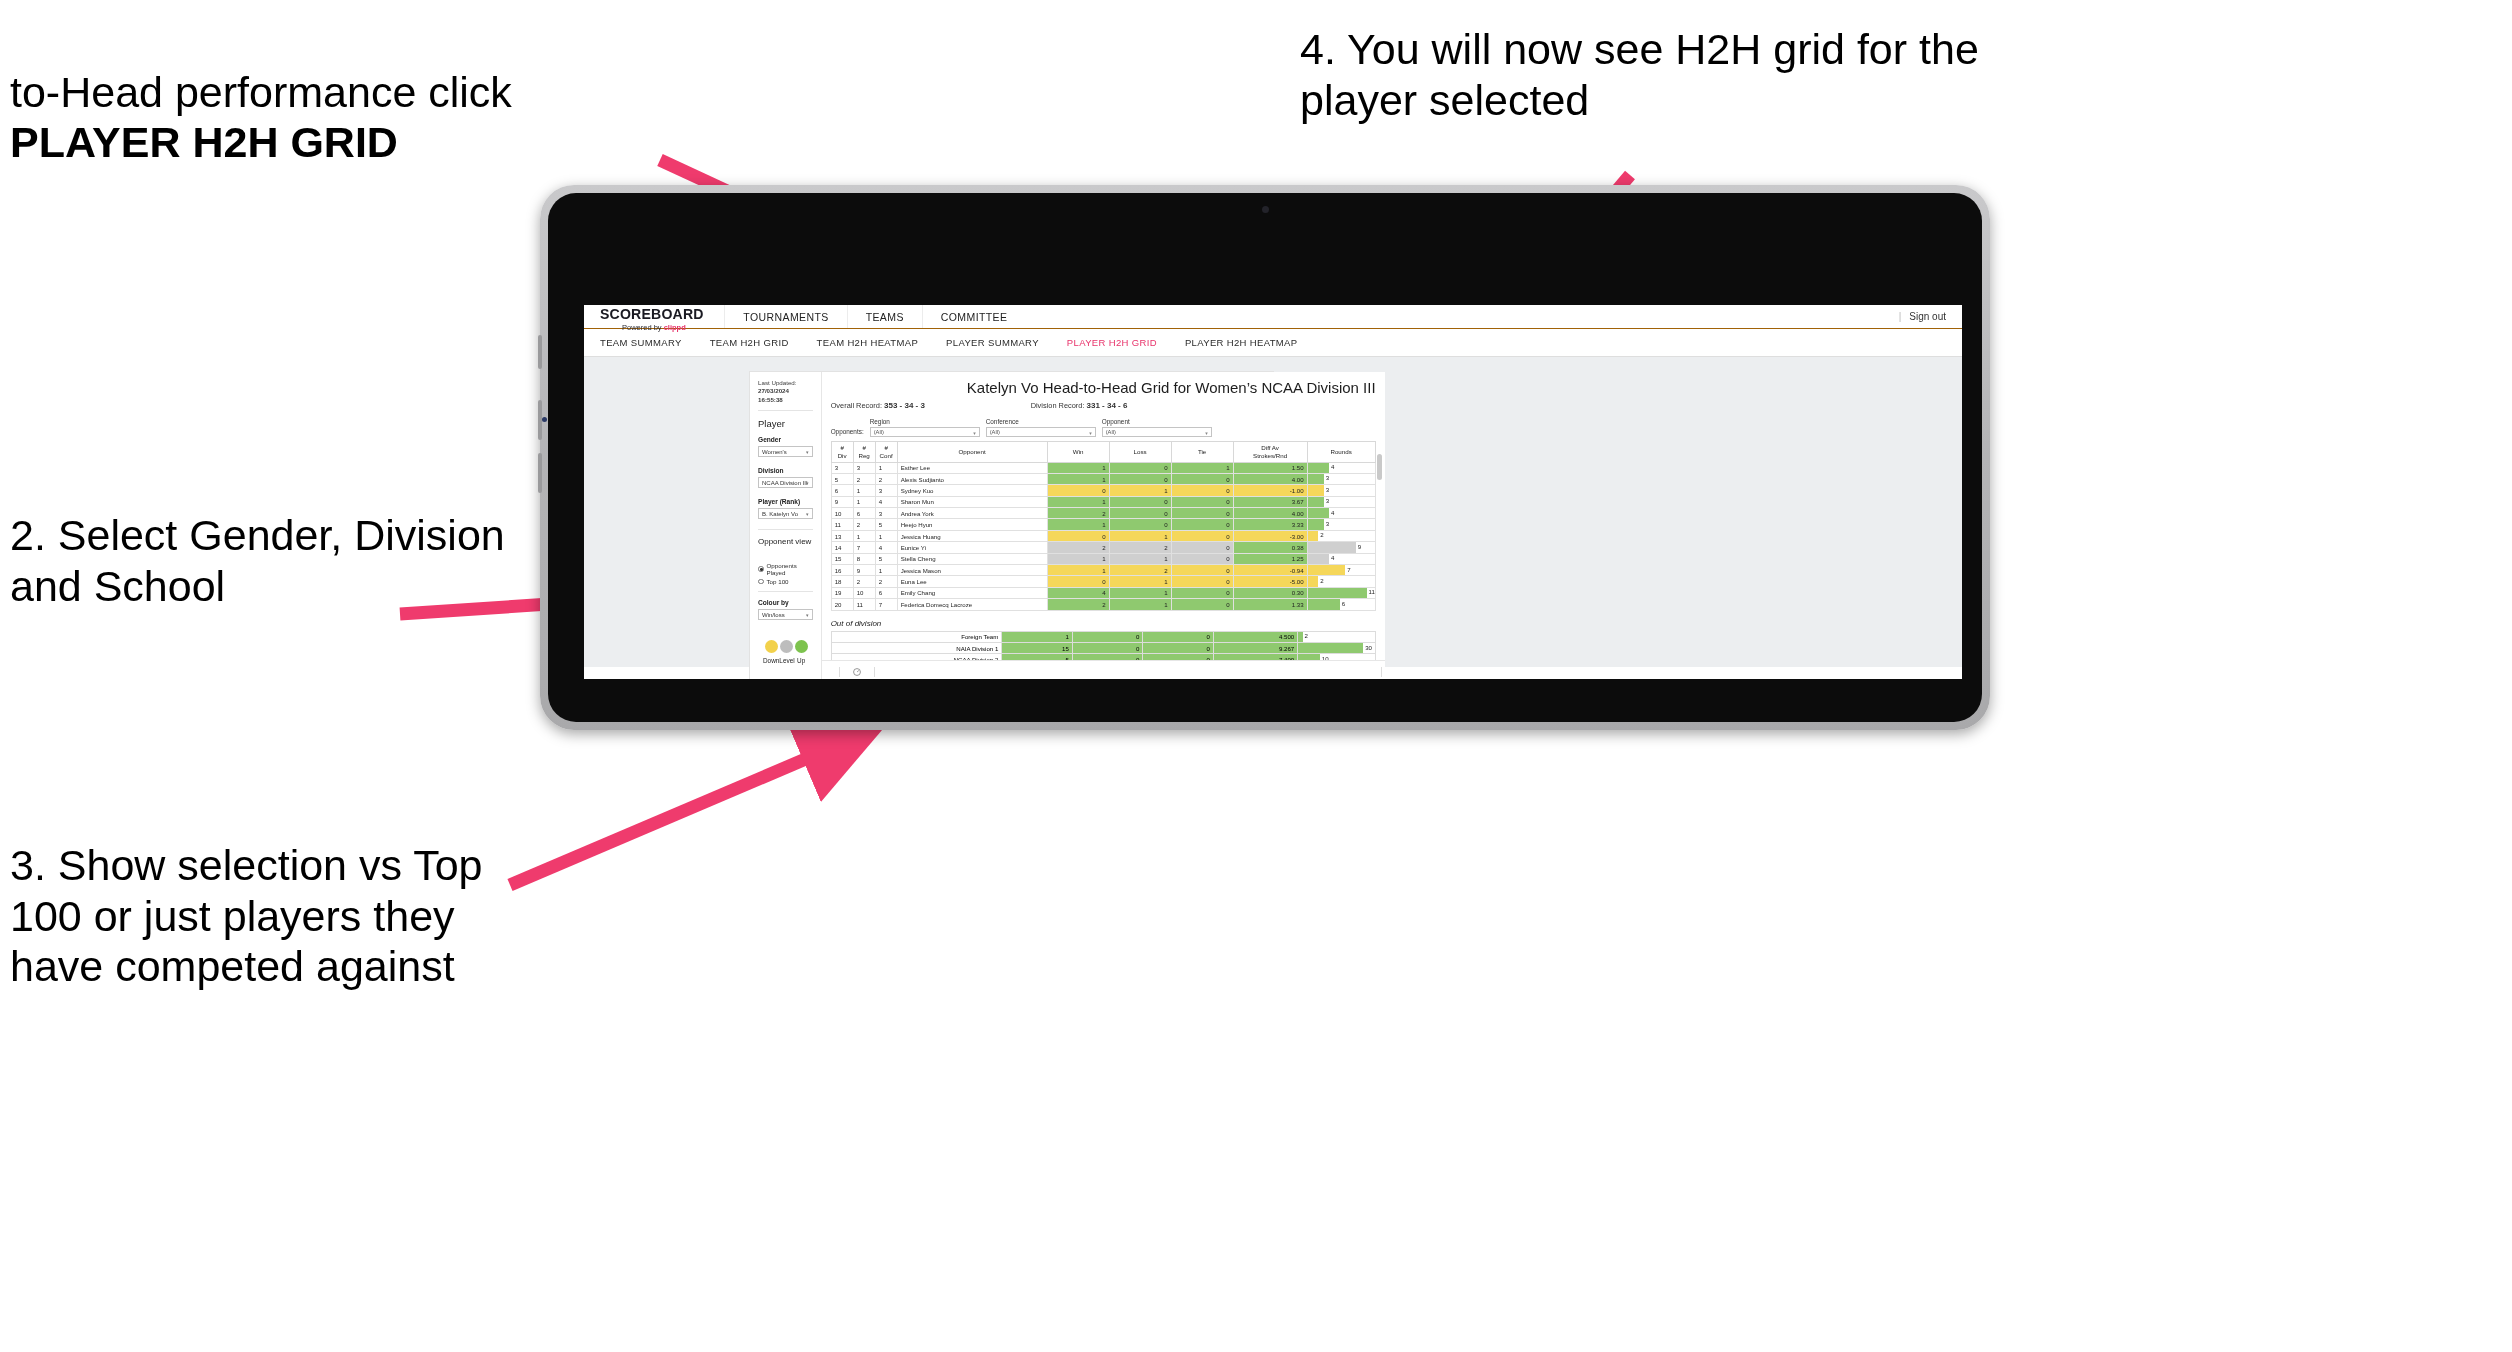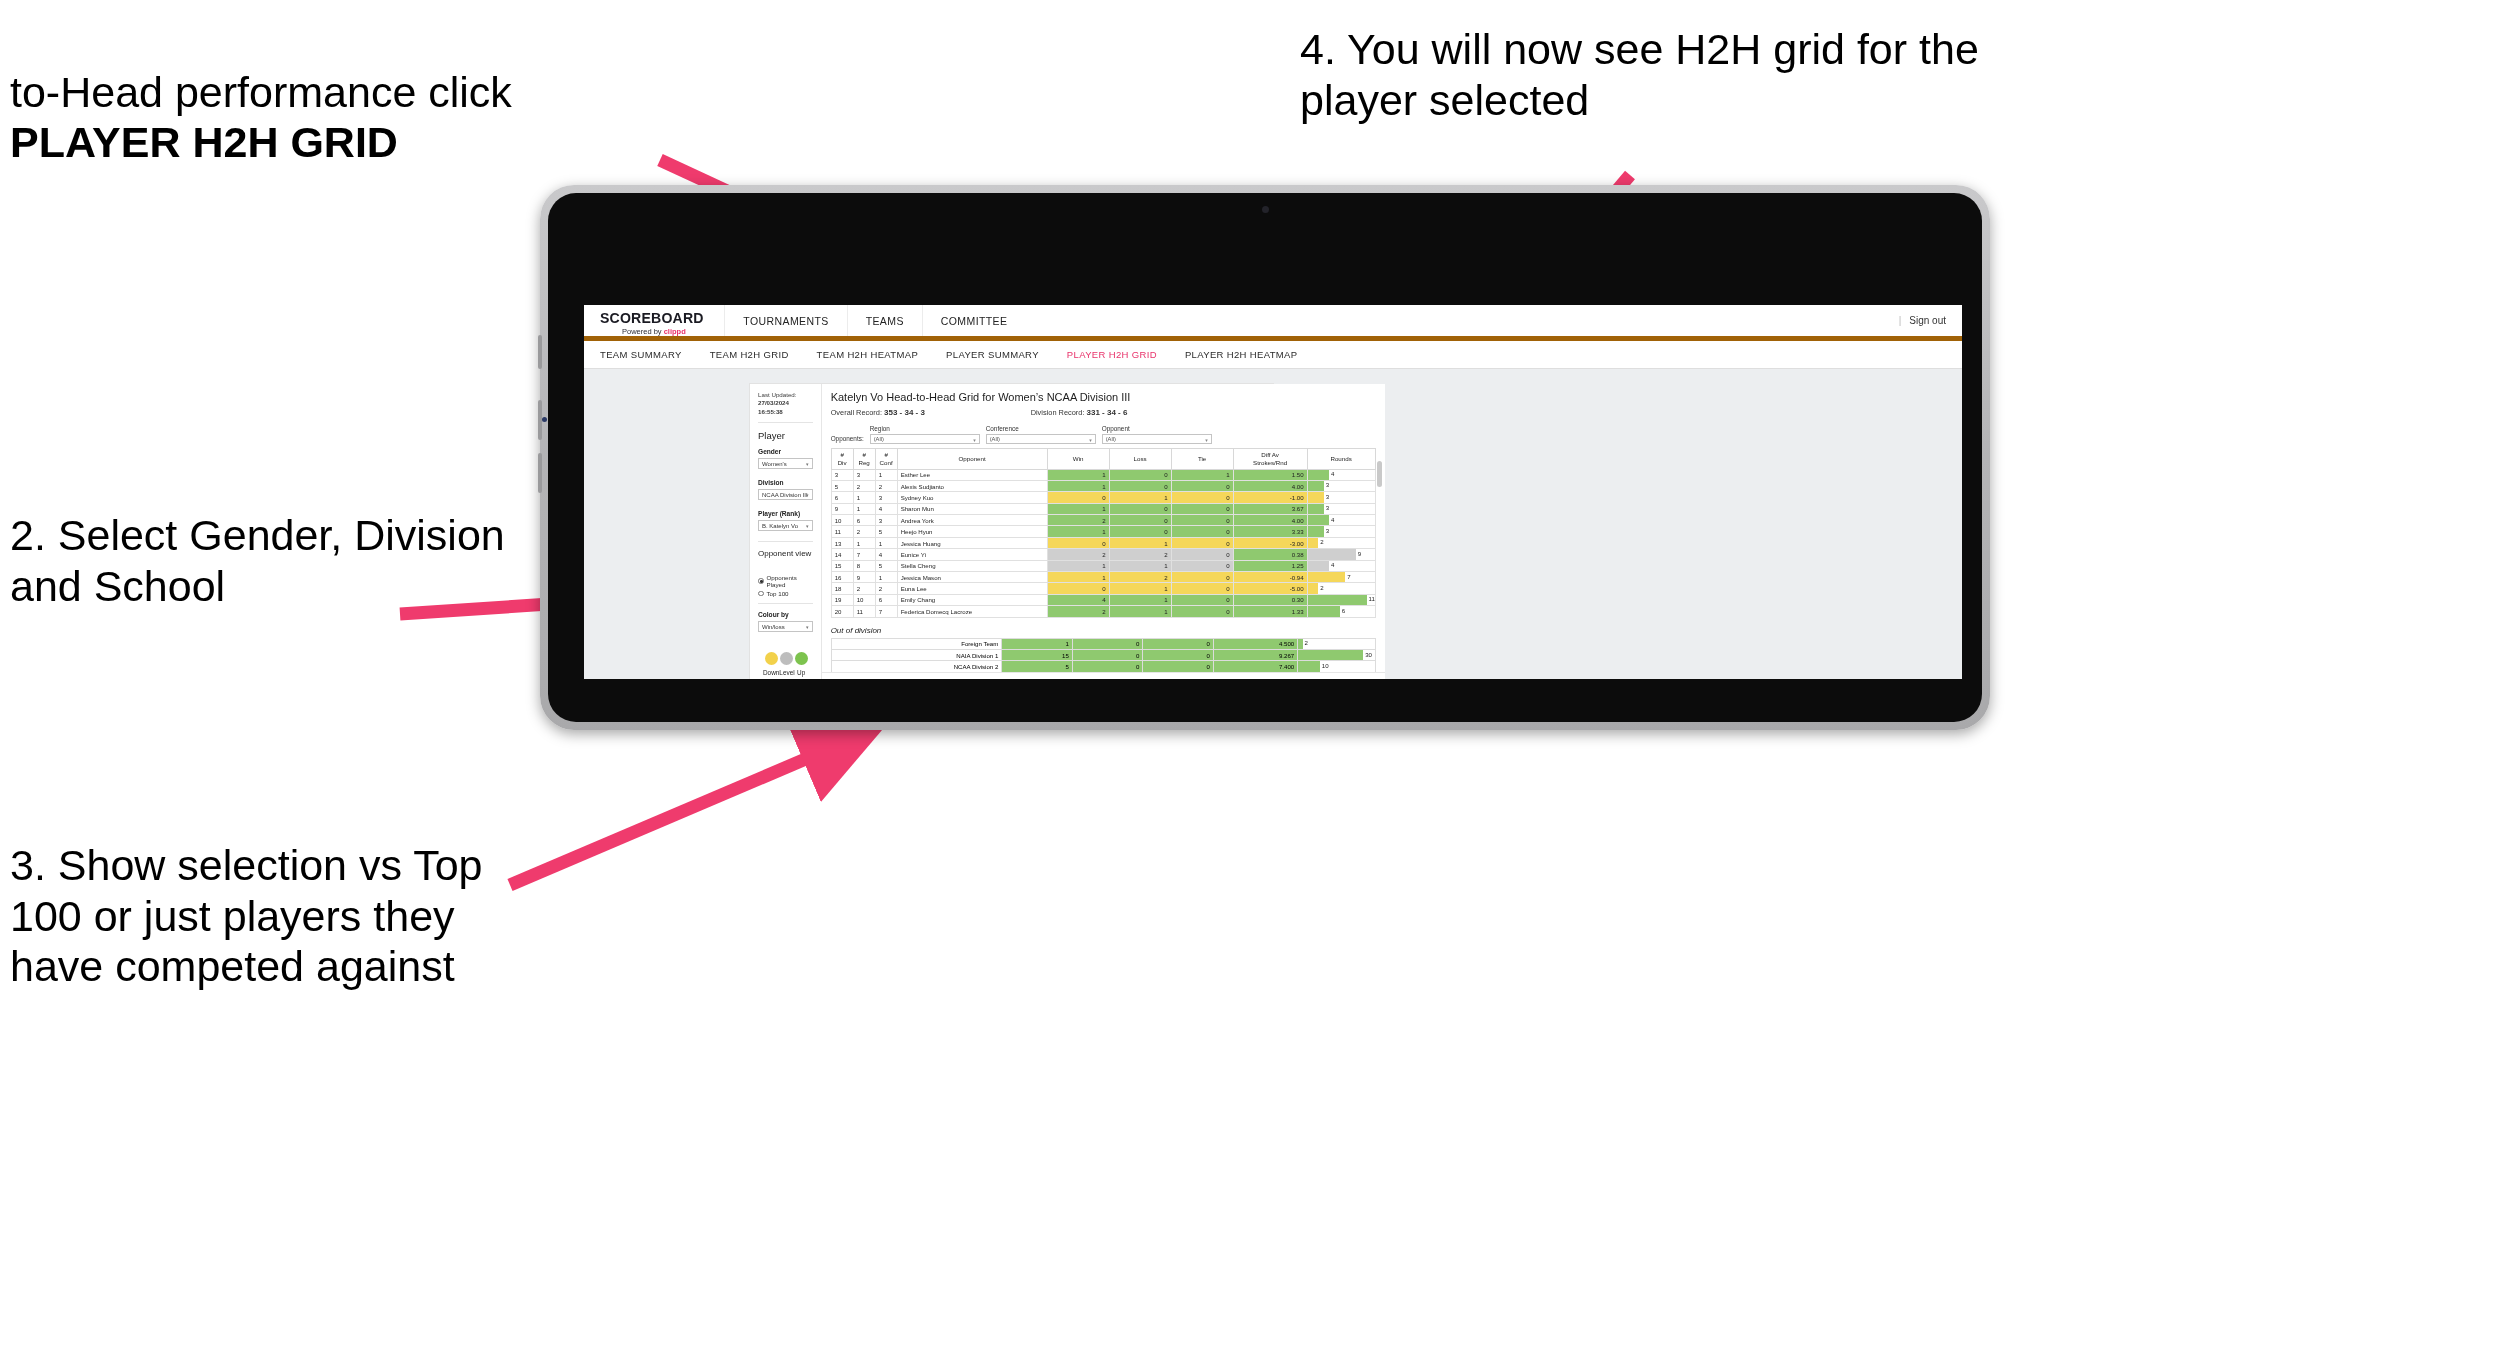--- a/index.html
+++ b/index.html
@@ -63,21 +63,21 @@
   #viewport {
     position: absolute;
     left: 36px; top: 112px;
     width: 1378px; height: 374px;
     background: #ffffff;
     overflow: hidden;
   }
 
   
   #topbar {
-    height: 36px; background:#ffffff; border-bottom:5px solid #a16207;
+    height: 24px; background:#ffffff; border-bottom:1px solid #a16207;
     display:flex; align-items:stretch; position:relative;
   }
   #brand { padding: 3px 14px 0 16px; display:flex; flex-direction:column; justify-content:center; }
   #brand-title {
     font-size: 15px; font-weight: 800; letter-spacing: .2px; color:#1a1a22;
     font-family: "Liberation Sans", sans-serif; transform: scaleX(.94); transform-origin:left;
   }
   #brand-sub { font-size: 7.5px; color:#2b2b33; margin-top:1px;padding-left:22px; }
   #brand-sub .pink { color:#e8326a; font-weight:700; }
   .topnav-item {
@@ -128,21 +128,21 @@
   }
   .radio.on::after{ content:""; position:absolute; left:1px; top:1px; width:2.5px;height:2.5px;border-radius:50%;background:#333;}
   .radio-row span { font-size:6.2px; color:#2c2c2c; }
   #legend-dots { display:flex; justify-content:space-between; padding: 0 5px; margin-top: 20px; }
   .legend-col { text-align:center; }
   .legend-dot { width:13px;height:13px;border-radius:50%; margin: 0 auto 4px auto; }
   .legend-txt { font-size:6.4px; color:#222; }
 
   
   #dash-main { flex:1; padding: 7px 9px 0 9px; position:relative; background:#fff;}
-  #dash-title { font-size:11px; color:#1d1d1d; margin-bottom: 5px; }
+  #dash-title { font-size:15px; color:#1d1d1d; margin-bottom: 5px; text-align: right; }
   #records { display:flex; font-size:7.4px; color:#333; margin-bottom:8px; }
   #records b { font-weight:700; font-size:8px; }
   #rec-overall { width: 200px; }
   #filters { display:flex; align-items:flex-end; gap:6px; margin-bottom:4px; }
   #filters .opp-lbl { font-size:6.4px; color:#333; padding-bottom:2px; }
   .filt { width:110px; }
   .filt-lbl { font-size:6.4px; color:#333; margin-bottom:2px; }
   .filt-sel {
     height:10px;border:1px solid #c4c4c4;background:#fff;font-size:5.8px;color:#555;
     display:flex;align-items:center;padding:0 3px;position:relative;

